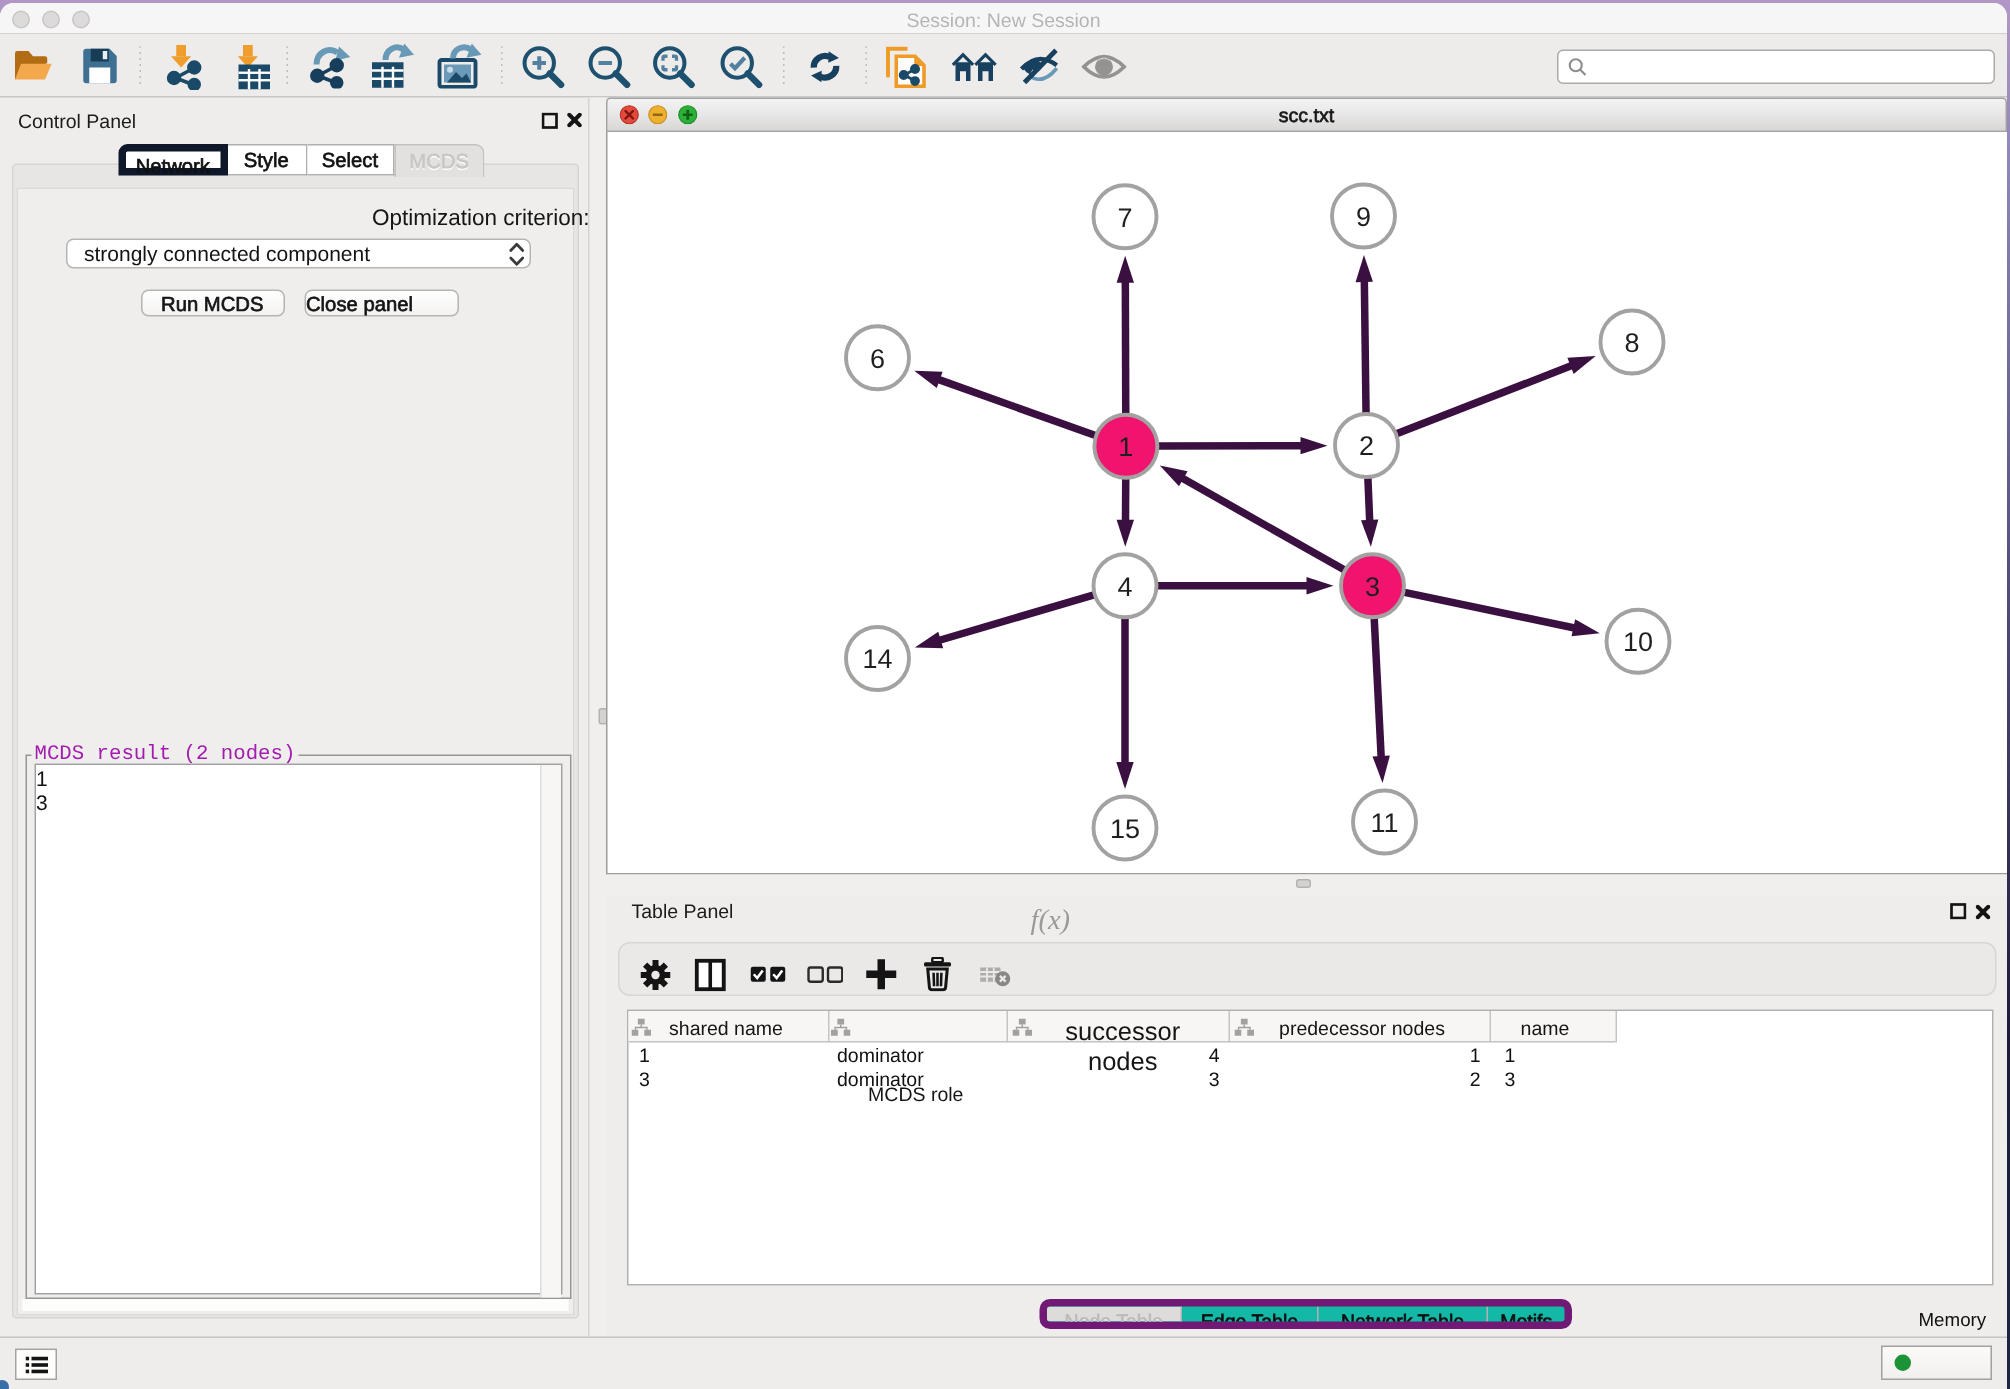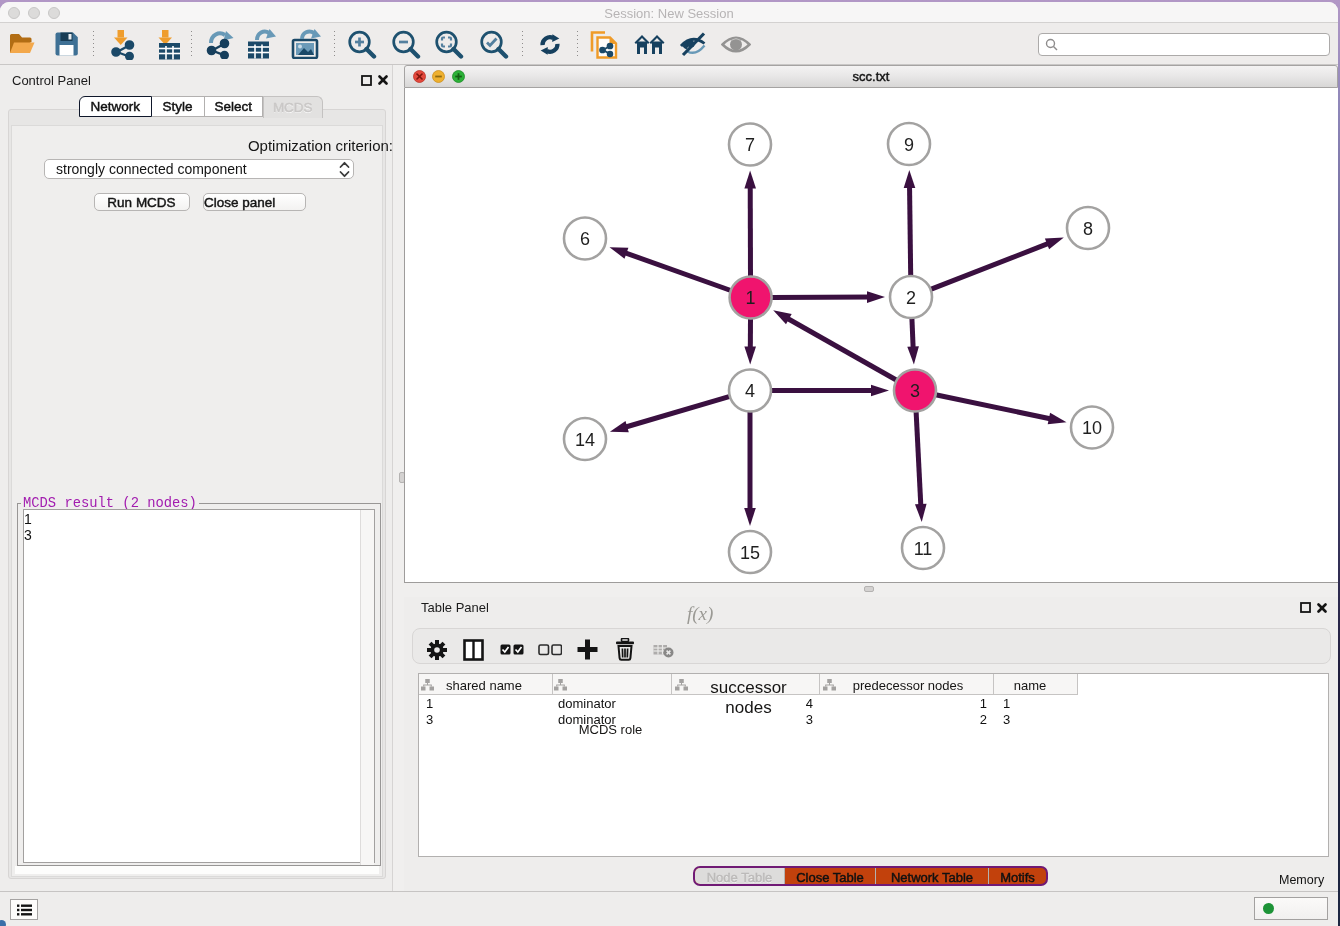--- a/index.html
+++ b/index.html
@@ -189,21 +189,21 @@
     <g stroke="#141414" stroke-width="2.6" stroke-linecap="round">
       <line x1="1.5" y1="1.5" x2="8.5" y2="8.5"></line>
       <line x1="8.5" y1="1.5" x2="1.5" y2="8.5"></line>
     </g>
   </svg>
 
 <div class="abs" style="left:8px; top:109px; width:378px; height:770px; background:#e7e6e5; border:1px solid #d7d5d4; border-radius:3px;"></div>
 <div class="abs" style="left:11px; top:125px; width:372px; height:752px; background:#efeeed; border:1px solid #dbdad9;"></div>
 <div class="abs" style="left:15px; top:866px; width:364px; height:8px; background:#fdfdfc;"></div>
 
-<div class="abs" style="left:79px; top:95.5px; width:72.5px; height:21px; background:#fff; border:1px solid #0f172a; border-radius:6px 0 0 0; font-size:13.5px; color:#111; -webkit-text-stroke:0.45px #111; text-align:center; line-height:20px;">Network</div>
+<div class="abs" style="left:79px; top:95.5px; width:72.5px; height:21px; background:#fff; border:5px solid #0f172a; border-radius:6px 0 0 0; font-size:13.5px; color:#111; -webkit-text-stroke:0.45px #111; text-align:center; line-height:20px;">Network</div>
 <div class="abs" style="left:151.5px; top:95.5px; width:53px; height:21px; background:#fff; border:1px solid #b2b0af; border-left:none; font-size:13.5px; color:#111; -webkit-text-stroke:0.45px #111; text-align:center; line-height:20px;">Style</div>
 <div class="abs" style="left:204.5px; top:95.5px; width:58.5px; height:21px; background:#fff; border:1px solid #b2b0af; border-left:none; font-size:13.5px; color:#111; -webkit-text-stroke:0.45px #111; text-align:center; line-height:20px;">Select</div>
 <div class="abs" style="left:263px; top:95.5px; width:59.5px; height:22px; background:#e2e1e0; border:1px solid #c4c2c1; border-bottom:none; border-radius:0 6px 0 0; font-size:13.5px; color:#c9c7c6; -webkit-text-stroke:0.45px #c9c7c6; text-shadow:0 1px 0 #fafafa; text-align:center; line-height:21px;">MCDS</div>
 
 <div class="abs" style="left:7px; top:136.5px; width:386px; text-align:right; font-size:15px; color:#161616;">Optimization criterion:</div>
 <div class="abs" style="left:44px; top:159px; width:310px; height:20px; background:#fff; border:1px solid #b7b5b4; border-radius:5px;"></div>
 <div class="abs" style="left:56px; top:161px; font-size:14px; color:#141414;">strongly connected component</div>
 <svg class="abs" style="left:338px; top:161px;" width="13" height="17" viewBox="0 0 13 17">
     <g fill="none" stroke="#3a3a3a" stroke-width="1.8" stroke-linecap="round" stroke-linejoin="round">
       <path d="M2.5 6 L6.5 1.8 L10.5 6"></path>
@@ -438,23 +438,23 @@
   </svg>
 <div class="abs" style="left:833px; top:678px; width:150px; text-align:center; font-size:13px; color:#161514;">predecessor nodes</div>
 <div class="abs" style="left:988px; top:678px; width:84px; text-align:center; font-size:13px; color:#161514;">name</div>
 
 <div class="abs" style="left:426px; top:695.5px; font-size:13px; color:#111; line-height:16px;">1<br>3</div>
 <div class="abs" style="left:558px; top:695.5px; font-size:13px; color:#111; line-height:16px;">dominator<br>dominator</div>
 <div class="abs" style="left:713px; top:695.5px; width:100px; text-align:right; font-size:13px; color:#111; line-height:16px;">4<br>3</div>
 <div class="abs" style="left:887px; top:695.5px; width:100px; text-align:right; font-size:13px; color:#111; line-height:16px;">1<br>2</div>
 <div class="abs" style="left:1003px; top:695.5px; font-size:13px; color:#111; line-height:16px;">1<br>3</div>
 
-<div class="abs" style="left:693px; top:866px; width:355px; height:20px; background:#c2410c; border:2px solid #701a75; border-radius:7px; overflow:hidden; display:flex;justify-content:flex-end;">
+<div class="abs" style="left:693px; top:866px; width:355px; height:20px; background:#14b8a6; border:5px solid #701a75; border-radius:7px; overflow:hidden; display:flex;justify-content:flex-end;">
 <div style="width:90px; background:#dddcdb; border-right:1px solid #b3b1b0; font-size:13px; color:#bcbab9; -webkit-text-stroke:0.45px #bcbab9; text-shadow:0 1px 0 #f6f6f6; text-align:center; line-height:19px;">Node Table</div>
-<div style="width:91px; border-right:1px solid #b3b1b0; font-size:13px; color:#111; -webkit-text-stroke:0.45px #111; text-align:center; line-height:19px;">Close Table</div>
+<div style="width:91px; border-right:1px solid #b3b1b0; font-size:13px; color:#111; -webkit-text-stroke:0.45px #111; text-align:center; line-height:19px;">Edge Table</div>
 <div style="width:113px; border-right:1px solid #b3b1b0; font-size:13px; color:#111; -webkit-text-stroke:0.45px #111; text-align:center; line-height:19px;">Network Table</div>
 <div style="flex:1; font-size:13px; color:#111; -webkit-text-stroke:0.45px #111; text-align:center; line-height:19px;">Motifs</div>
 </div>
 
 <div class="abs" style="left:0; top:891px; width:1338px; height:33px; background:#eeedec; border-top:1px solid #c6c4c3;"></div>
 <div class="abs" style="left:10px; top:899px; width:28px; height:21px; background:#fdfcfb; border:1px solid #a5a3a2;"></div>
 <svg class="abs" style="left:17px; top:904px;" width="15" height="12" viewBox="0 0 15 12">
     <g fill="#141414">
       <rect x="0" y="0.5" width="2.4" height="2.4"></rect>
       <rect x="4" y="0.5" width="11" height="2.4"></rect>

